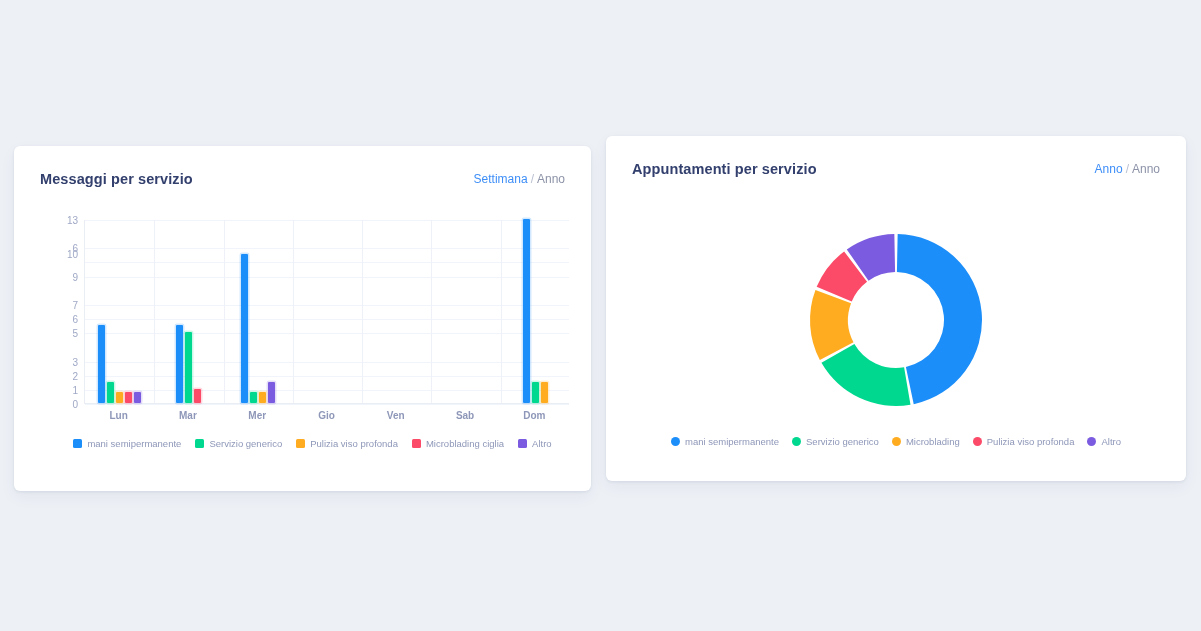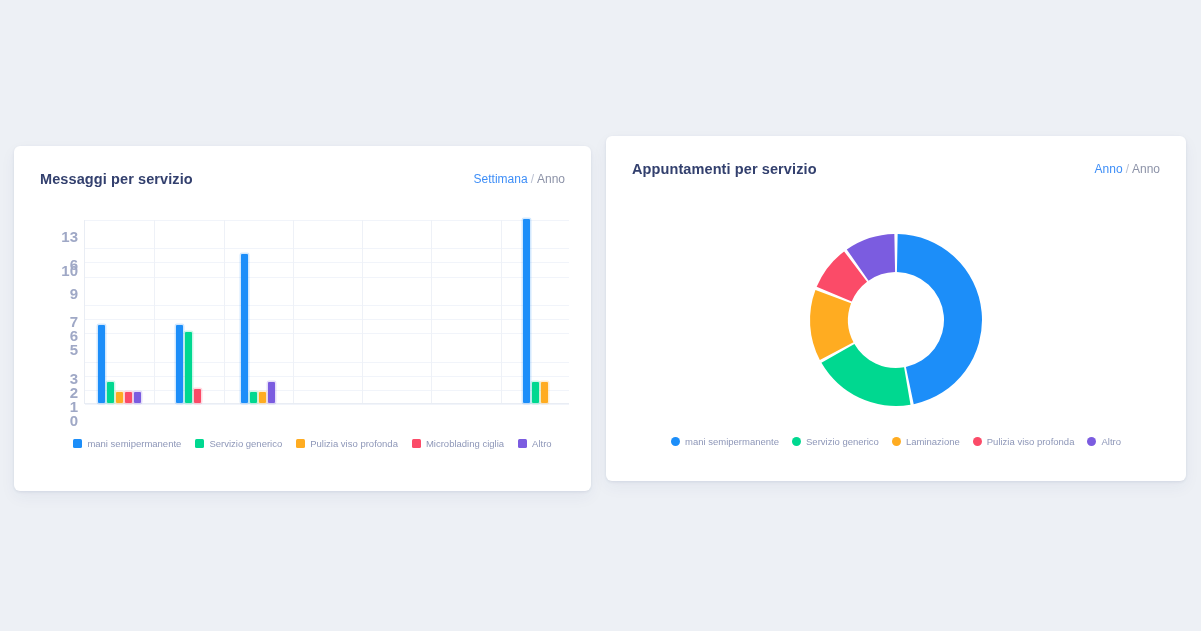--- a/index.html
+++ b/index.html
@@ -44,22 +44,22 @@
   .gridline-h {
     position: absolute; left: 0; right: 0; height: 1px;
     background: #f1f4fa;
   }
   .gridline-v {
     position: absolute; top: 0; bottom: 0; width: 1px;
     background: #eef1f7;
   }
   .ytick {
     position: absolute; right: 100%; margin-right: 7px;
-    font-size: 15px; color: #9fa8c6; font-weight: bold;
-    transform: translateY(-50%); white-space: nowrap; margin-top: 16px;
+    font-size: 10px; color: #9fa8c6; font-weight: normal;
+    transform: translateY(-50%); white-space: nowrap;
   }
   .xlabels {
     position: absolute; left: 44px; top: 198px; width: 485px;
     display: flex;
   }
   .xlabel {
     flex: 1 1 0; text-align: center;
     font-size: 10px; color: #8e97b8; font-weight: bold;
   }
   .group {
@@ -147,20 +147,29 @@
           </div>
           <div class="group" style="left: 207.857px; width: 69.2857px;"></div>
           <div class="group" style="left: 277.143px; width: 69.2857px;"></div>
           <div class="group" style="left: 346.429px; width: 69.2857px;"></div>
           <div class="group" style="left: 415.714px; width: 69.2857px;">
             <div class="bar" style="height: 184px; background: rgb(28, 142, 249); box-shadow: rgba(28, 142, 249, 0.2) 0px 0px 0px 1.5px;"></div>
             <div class="bar" style="height: 21.2308px; background: rgb(0, 216, 144); box-shadow: rgba(0, 216, 144, 0.2) 0px 0px 0px 1.5px;"></div>
             <div class="bar" style="height: 21.2308px; background: rgb(255, 172, 33); box-shadow: rgba(255, 172, 33, 0.2) 0px 0px 0px 1.5px;"></div>
           </div>
         </div>
+      <div class="xlabels" id="bar-xlabels">
+          <div class="xlabel">Lun</div>
+          <div class="xlabel">Mar</div>
+          <div class="xlabel">Mer</div>
+          <div class="xlabel">Gio</div>
+          <div class="xlabel">Ven</div>
+          <div class="xlabel">Sab</div>
+          <div class="xlabel">Dom</div>
+        </div>
     </div>
 
     <div class="legend" id="bar-legend">
         <div class="legend-item">
           <span class="swatch-sq" style="background: rgb(28, 142, 249);"></span>
           <span class="legend-text">mani semipermanente</span>
         </div>
         <div class="legend-item">
           <span class="swatch-sq" style="background: rgb(0, 216, 144);"></span>
           <span class="legend-text">Servizio generico</span>
@@ -203,21 +212,21 @@
         <div class="legend-item">
           <span class="swatch-ci" style="background: rgb(28, 142, 249);"></span>
           <span class="legend-text">mani semipermanente</span>
         </div>
         <div class="legend-item">
           <span class="swatch-ci" style="background: rgb(0, 216, 144);"></span>
           <span class="legend-text">Servizio generico</span>
         </div>
         <div class="legend-item">
           <span class="swatch-ci" style="background: rgb(255, 172, 33);"></span>
-          <span class="legend-text">Laminazione</span>
+          <span class="legend-text">Microblading</span>
         </div>
         <div class="legend-item">
           <span class="swatch-ci" style="background: rgb(251, 75, 104);"></span>
           <span class="legend-text">Pulizia viso profonda</span>
         </div>
         <div class="legend-item">
           <span class="swatch-ci" style="background: rgb(123, 92, 224);"></span>
           <span class="legend-text">Altro</span>
         </div>
       </div>

